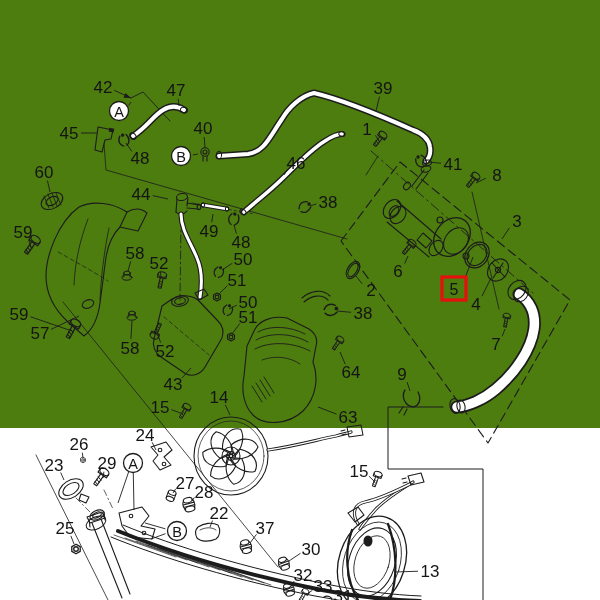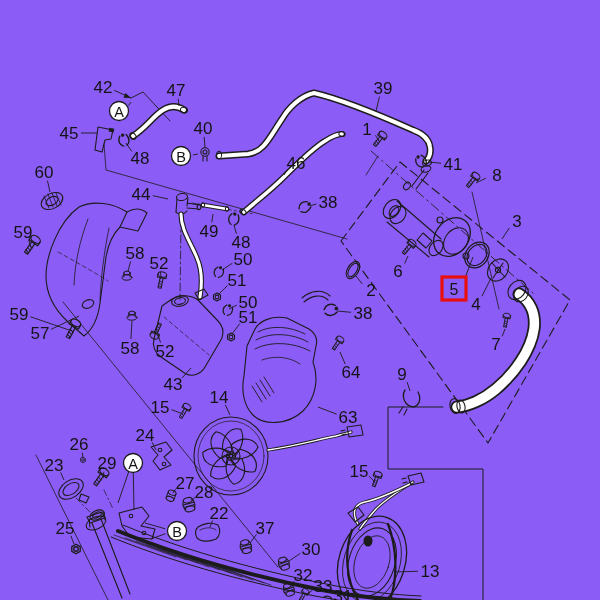--- a/index.html
+++ b/index.html
@@ -1,16 +1,16 @@
 <!DOCTYPE html>
 <html><head>
 <meta charset="utf-8">
 <style>
   html,body{margin:0;padding:0;background:#ffffff;width:600px;height:600px;overflow:hidden;}
-  #stage{position:relative;width:600px;height:600px;background:#8b5cf6;text-decoration:underline;}
+  #stage{position:relative;width:600px;height:428px;background:#4d7c0f;text-decoration:underline;}
   svg{display:block;}
   text.part{font-family:"Liberation Sans",sans-serif;font-size:17px;fill:#141414;}
   text.ref{font-family:"Liberation Sans",sans-serif;font-size:14.5px;fill:#141414;}
   text.hl{font-family:"Liberation Sans",sans-serif;font-size:16px;fill:#141414;}
 </style>
 </head>
 <body>
 
 <div id="stage">
 <svg id="svgroot" width="600" height="600" viewBox="0 0 600 600">

